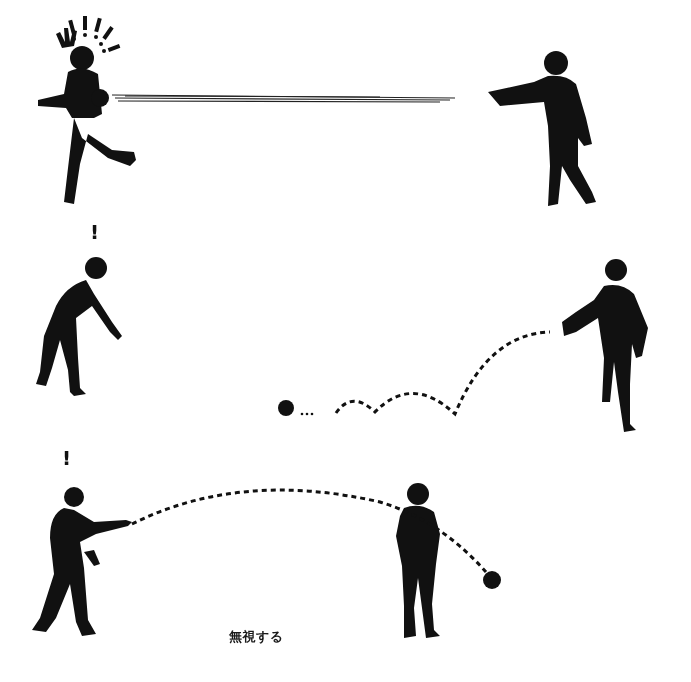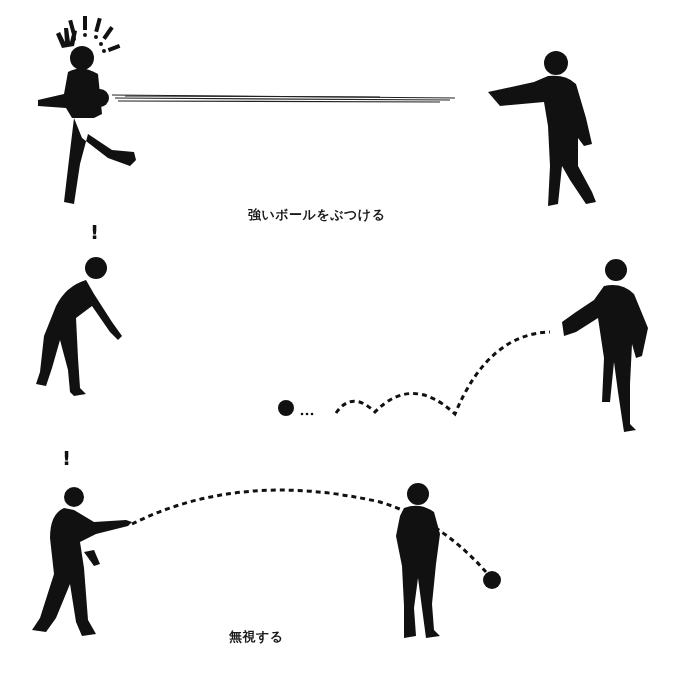--- a/index.html
+++ b/index.html
@@ -76,15 +76,14 @@
     <circle cx="418" cy="494" r="11"></circle>
     <path d="M404 508 q16 -6 30 4 l6 22 l-4 30 l-4 40 l2 26 l6 6 l-14 2 l-4 -30 l-4 -30 l-4 30 l2 28 l-12 2 l0 -32 l-2 -40 l-6 -30 l4 -20 z"></path>
   </g>
   <path fill="none" stroke="#111" stroke-width="3" stroke-dasharray="5 4" d="M132 524 Q240 470 380 502 Q440 520 486 572"></path>
   <circle cx="492" cy="580" r="9" fill="#111"></circle>
 </svg>
 
 <div class="excl" style="left:90px;top:220px;">!</div>
 <div class="excl" style="left:62px;top:446px;">!</div>
 
-<div class="caption" style="left:248px;top:206px;">強いボールをぶつける</div>
 <div class="caption" style="left:229px;top:628px;">無視する</div>
 </div>
 
 </body></html>

